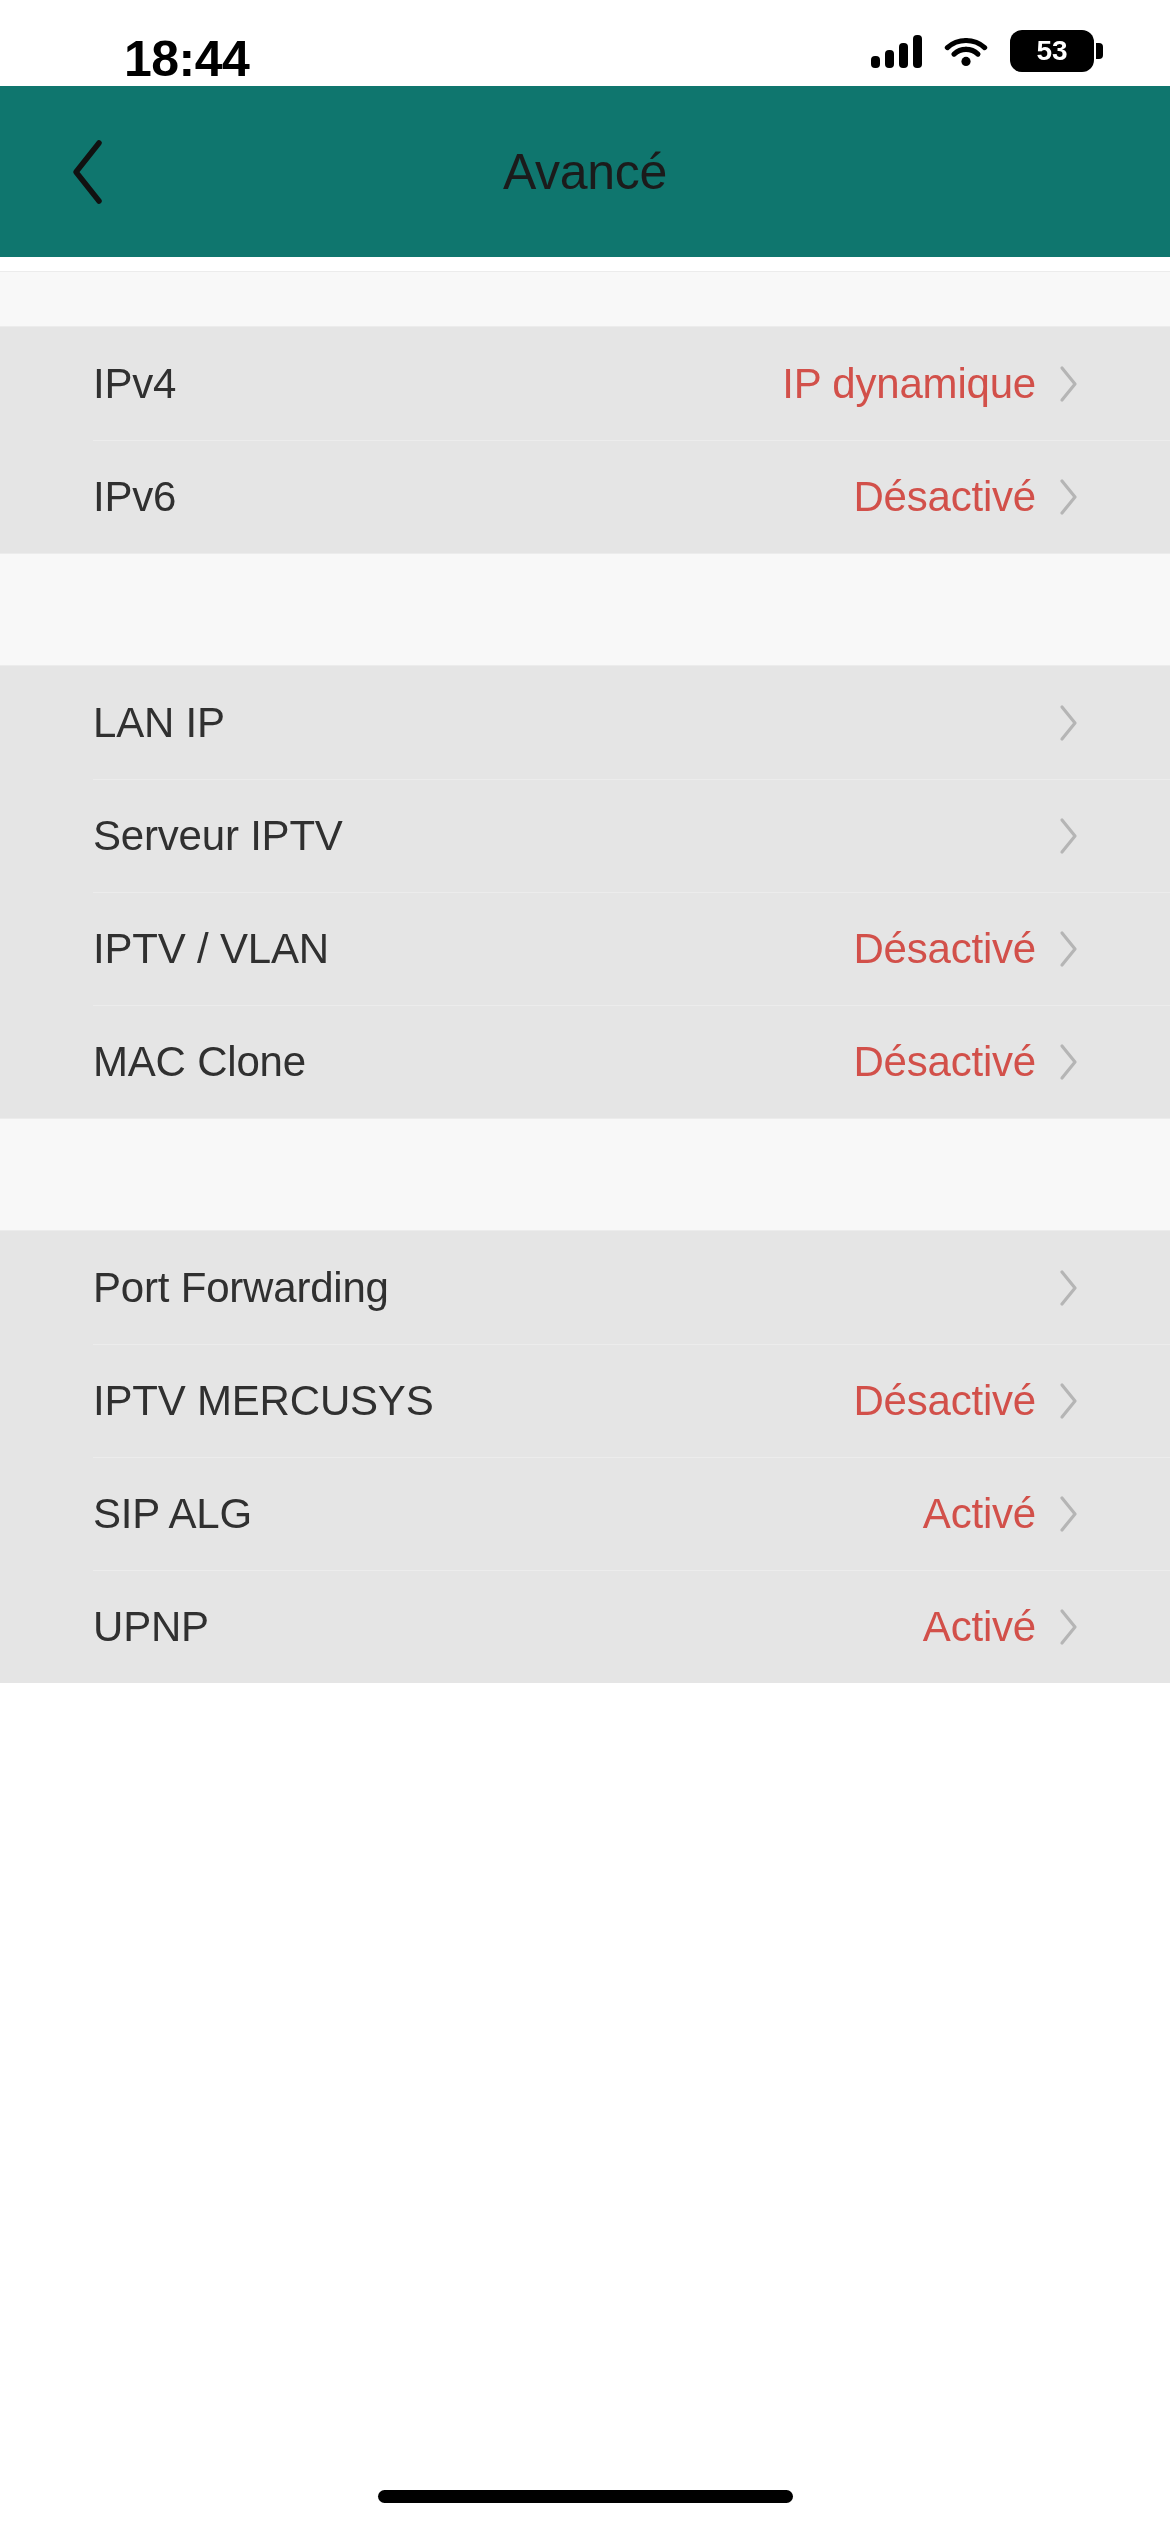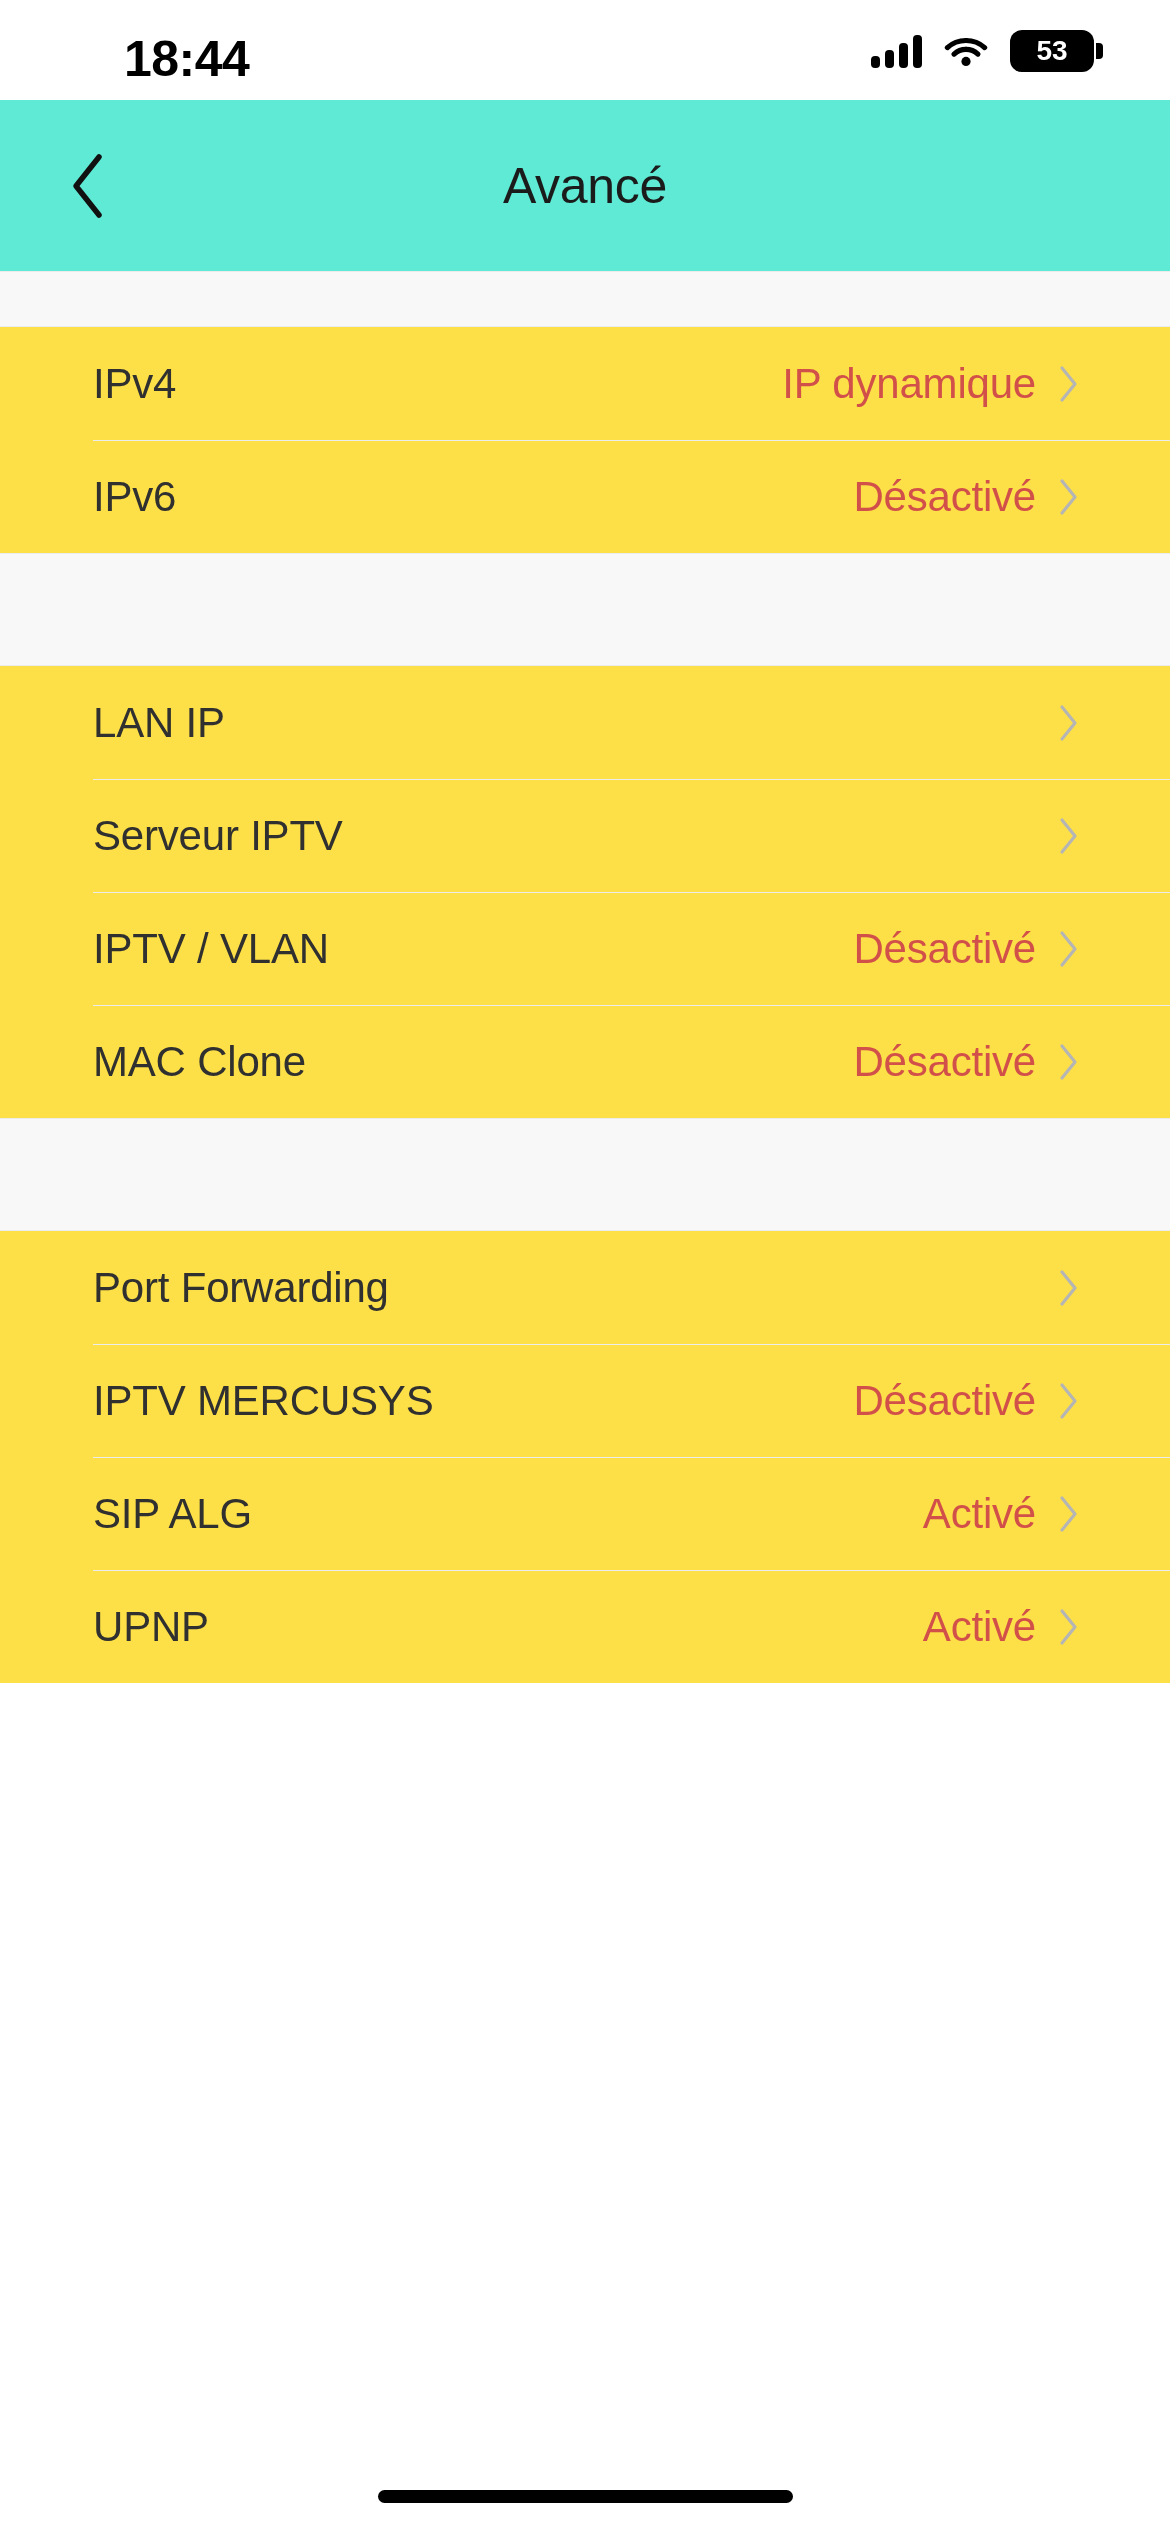--- a/index.html
+++ b/index.html
@@ -60,23 +60,23 @@
   }
   .battery-cap {
     position:absolute; right:-9px; top:13px;
     width:7px; height:16px;
     background:#000;
     border-radius:0 4px 4px 0;
   }
 
   
   .nav-bar {
-    position:absolute; top:100px; left:0;
+    position:absolute; top:86px; left:0;
     width:1170px; height:171px;
-    background:#5eead4;
+    background:#0f766e;
     display:flex; align-items:center;
   }
   .nav-back {
     position:absolute; left:52px; top:50%;
     transform:translateY(-50%);
     width:72px; height:72px;
     display:flex; align-items:center; justify-content:center;
     cursor:pointer;
   }
   .nav-back svg { display:block; }
@@ -105,21 +105,21 @@
 
   .group { background:#fff; width:1170px; }
 
   .row {
     position:relative;
     height:113px;
     display:flex;
     align-items:center;
     padding-left:93px;
     padding-right:90px;
-    background:#fde047;
+    background:#e5e5e5;
     cursor:pointer;
   }
   .row + .row::before {
     content:"";
     position:absolute;
     left:93px; right:0; top:0;
     height:1px;
     background:#ececec;
   }
   .row-label {

